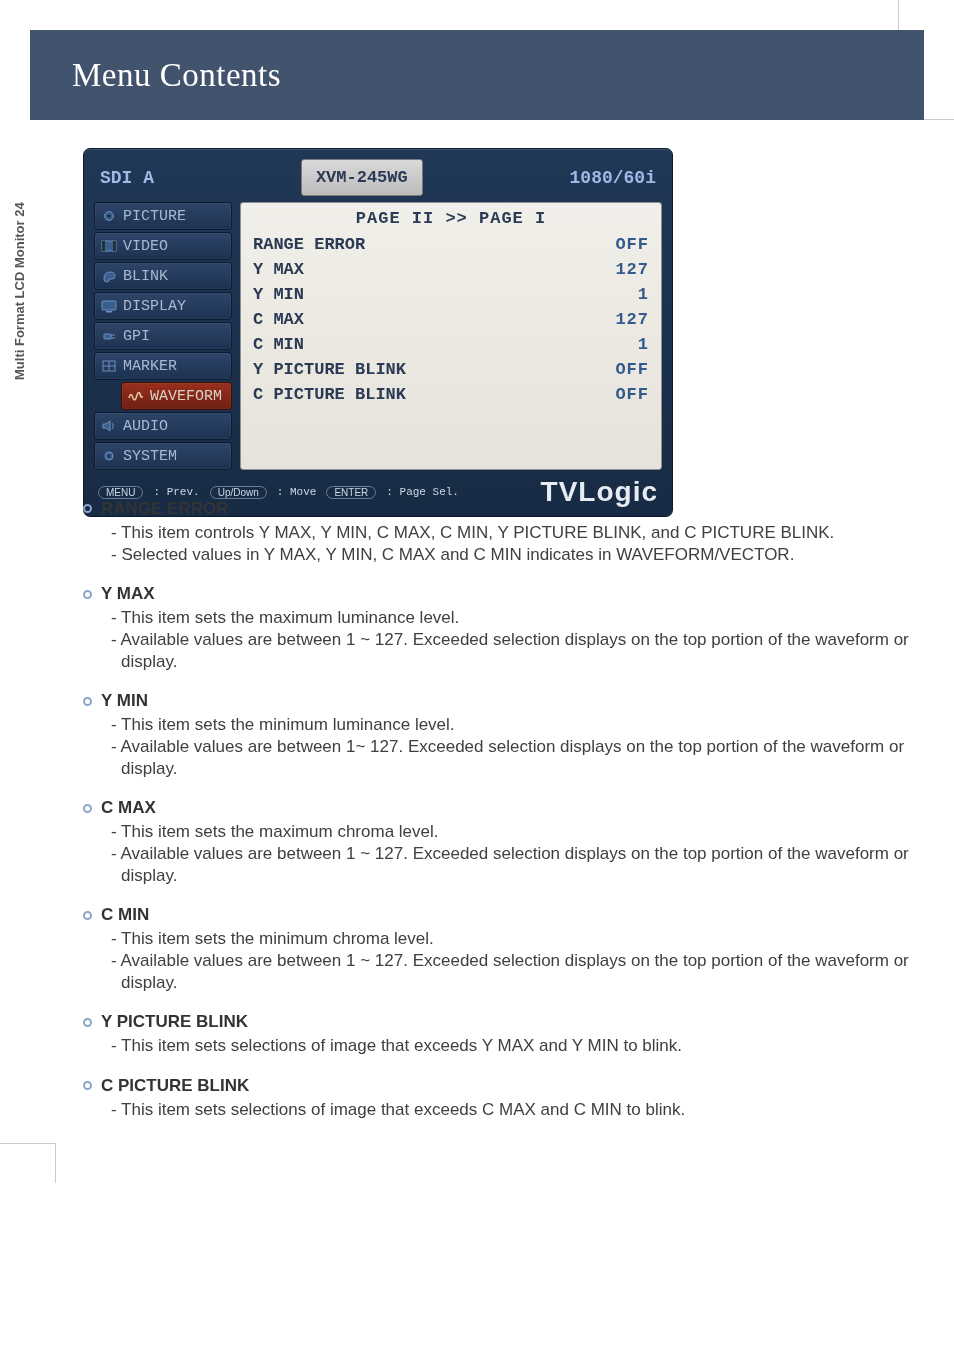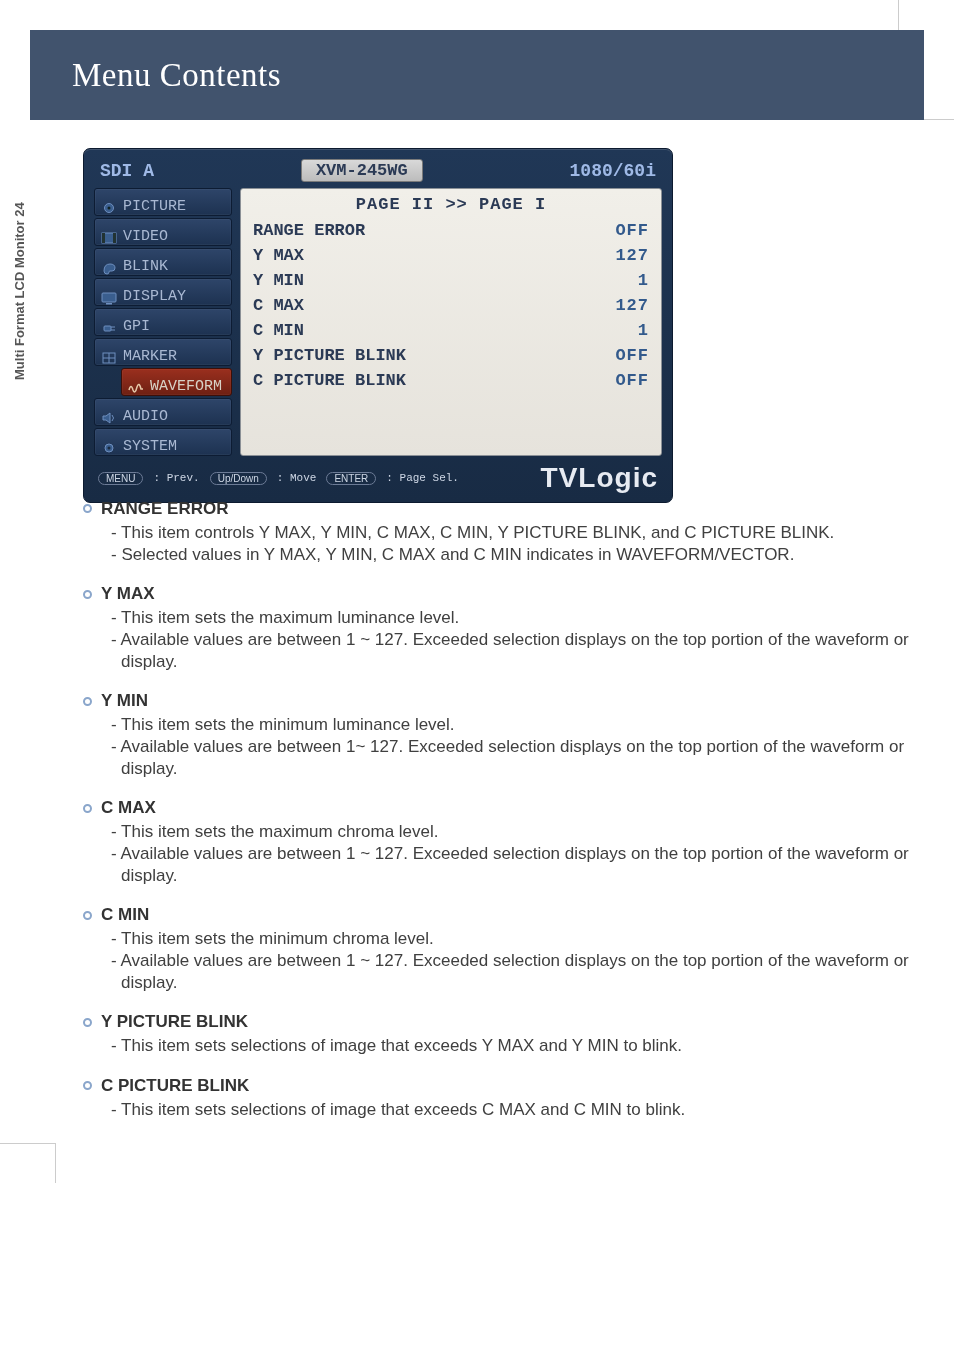--- a/index.html
+++ b/index.html
@@ -7,24 +7,24 @@
   .page { position: relative; width: 954px; height: 1183px; background: #fff; border-radius: 20px; }
   .corner-tr { position: absolute; top: 0; right: 0; width: 56px; height: 120px; border: 1px solid #ccc; border-top: none; border-right: none; background:#fff;}
   .corner-bl { position: absolute; bottom: 0; left: 0; width: 56px; height: 40px; border: 1px solid #ccc; border-bottom: none; border-left: none; background:#fff;}
   .header-band { position: absolute; top: 30px; left: 30px; right: 30px; height: 90px; background: #41536d; display:flex; align-items:center; padding-left:42px;}
   .header-band h1 { color: #fff; font-family: Georgia, 'Times New Roman', serif; font-weight: 500; font-size: 33px; letter-spacing:.5px;}
   .side-label { position:absolute; left:12px; top:380px; transform: rotate(-90deg); transform-origin:left top; font-size:13px; font-weight:600; color:#555; white-space:nowrap;}
   
   
   .osd { position:absolute; left:83px; top:148px; width:590px; background: linear-gradient(#203756,#182b44); border-radius:7px; border:1px solid #0c1a2f; box-shadow: inset 0 1px 0 rgba(255,255,255,.15); padding:8px 10px 8px 10px; font-family: "Courier New", monospace; }
   .osd-head { display:flex; justify-content:space-between; align-items:center; color:#9fb9e6; font-size:18px; font-weight:bold; padding:2px 6px 6px 6px;}
-  .osd-head .model { background: linear-gradient(#d9d9d9,#bcbcbc); color:#2b3a55; border:1px solid #7a7a7a; border-radius:3px; padding:1px 14px; font-size:17px;}
+  .osd-head .model { background: linear-gradient(#d9d9d9,#bcbcbc); color:#2b3a55; border:1px solid #7a7a7a; border-radius:3px; padding:8px 14px; font-size:17px;}
   .osd-body { display:flex; gap:8px; }
   .sidebar { width:138px; display:flex; flex-direction:column; gap:2px;}
-  .tab { height:28px; border-radius:3px; display:flex; align-items:flex-end; padding:0 6px; font-size:15px; color:#a9b8d2; background: linear-gradient(#2e4569,#1d3251); border:1px solid #0d1c33; box-shadow: inset 0 0 0 1px rgba(255,255,255,.04); position:relative;}
+  .tab { height:28px; border-radius:3px; display:flex; align-items:center; padding:0 6px; font-size:15px; color:#a9b8d2; background: linear-gradient(#2e4569,#1d3251); border:1px solid #0d1c33; box-shadow: inset 0 0 0 1px rgba(255,255,255,.04); position:relative;}
   .tab.sel { background: linear-gradient(#9a2f1e,#6e2013); color:#d8d1c6; border:1px solid #3d0f08;margin-left:27px;}
   .tab .ico { width:16px; height:14px; margin-right:6px; display:inline-block;}
   .ico svg { width:100%; height:100%; display:block;}
   .content { flex:1; background: linear-gradient(#f1efe9,#e6e3dc); border-radius:3px; border:1px solid #8b9096; padding:4px 10px 8px 10px;}
   .page-hdr { text-align:center; color:#2b3a55; font-size:17px; font-weight:bold; padding:2px 0 4px; letter-spacing:1px;}
   .row { display:flex; justify-content:space-between; align-items:center; color:#2b3a55; font-size:17px; font-weight:bold; padding:3px 2px;}
   .row .val { color:#335a8c; font-weight:bold; letter-spacing:1px;text-align:right;}
   .foot { display:flex; align-items:center; gap:10px; padding:6px 4px 0; color:#cdd6e4; font-size:11px;}
   .chip { border:1px solid #6c7b96; border-radius:10px; padding:0 7px; font-size:10px; color:#cdd6e4; font-family: Arial, sans-serif;}
   .brand { margin-left:auto; font-family: Liberation Sans, sans-serif; font-size:28px; font-weight:bold; color:#e7ebf2; letter-spacing:1px;}

